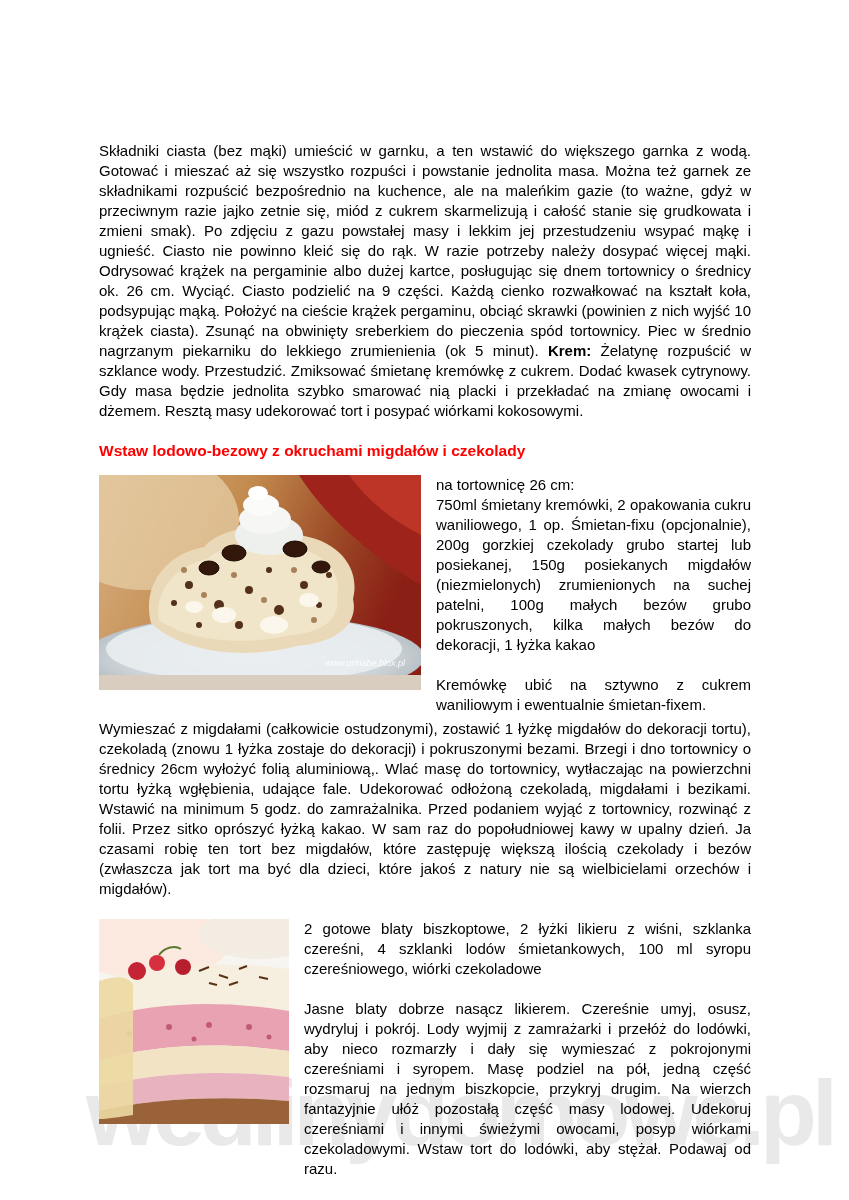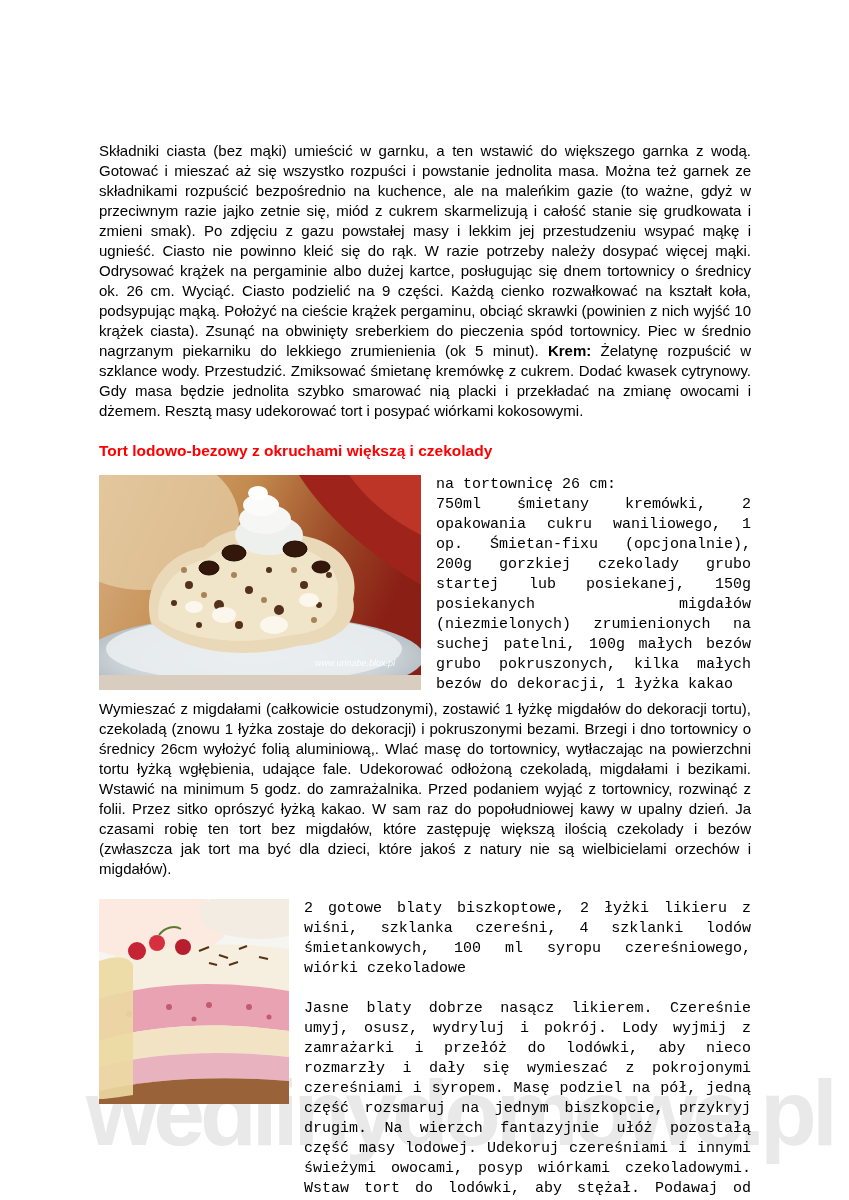--- a/index.html
+++ b/index.html
@@ -17,40 +17,40 @@
   .intro{margin-bottom:20px;}
   h2.red-heading{
     font-size:15.5px;line-height:20px;font-weight:bold;margin:0 0 14px 0;
   }
   .media-row{display:flex;gap:15px;align-items:flex-start;}
   .photo{flex:none;position:relative;overflow:hidden;}
   .photo-1{width:322px;height:215px;}
   .photo-2{width:190px;height:205px;}
   .photo svg{display:block;}
   .photo-credit{
-    position:absolute;right:26px;bottom:22px;font-size:9px;font-style:italic;
+    position:absolute;right:16px;bottom:22px;font-size:9px;font-style:italic;
     color:rgba(255,255,255,0.9);
   }
-  .side-col{flex:1;min-width:0;font-family:Liberation Mono, monospace;}
+  .side-col{flex:1;min-width:0;}
   .side-col .step{margin-top:20px;}
   .follow-par{margin-top:4px;margin-bottom:20px;}
   .section2{margin-top:0;}
 </style>
 </head>
 <body>
 
 <div class="page">
 
   <div class="site-watermark">wedlinydomowe.pl</div>
 
   <div class="content">
 
     <p class="intro"><span>Składniki ciasta (bez mąki) umieścić w garnku, a ten wstawić do większego garnka z wodą. Gotować i mieszać aż się wszystko rozpuści i powstanie jednolita masa. Można też garnek ze składnikami rozpuścić bezpośrednio na kuchence, ale na maleńkim gazie (to ważne, gdyż w przeciwnym razie jajko zetnie się, miód z cukrem skarmelizują i całość stanie się grudkowata i zmieni smak). Po zdjęciu z gazu powstałej masy i lekkim jej przestudzeniu wsypać mąkę i ugnieść. Ciasto nie powinno kleić się do rąk. W razie potrzeby należy dosypać więcej mąki. Odrysować krążek na pergaminie albo dużej kartce, posługując się dnem tortownicy o średnicy ok. 26 cm. Wyciąć. Ciasto podzielić na 9 części. Każdą cienko rozwałkować na kształt koła, podsypując mąką. Położyć na cieście krążek pergaminu, obciąć skrawki (powinien z nich wyjść 10 krążek ciasta). Zsunąć na obwinięty sreberkiem do pieczenia spód tortownicy. Piec w średnio nagrzanym piekarniku do lekkiego zrumienienia (ok 5 minut). </span><b>Krem:</b><span> Żelatynę rozpuścić w szklance wody. Przestudzić. Zmiksować śmietanę kremówkę z cukrem. Dodać kwasek cytrynowy. Gdy masa będzie jednolita szybko smarować nią placki i przekładać na zmianę owocami i dżemem. Resztą masy udekorować tort i posypać wiórkami kokosowymi.</span></p>
 
-    <h2 class="red-heading" style="color:#ff0000">Tort lodowo-bezowy z okruchami większą i czekolady</h2>
+    <h2 class="red-heading" style="color:#ff0000">Wstaw lodowo-bezowy z okruchami migdałów i czekolady</h2>
 
     <div class="media-row">
       <div class="photo photo-1">
         <svg viewBox="0 0 322 215" width="322" height="215" preserveAspectRatio="none">
           <defs>
             <linearGradient id="p1bg" x1="0" y1="0" x2="1" y2="0.3">
               <stop offset="0" stop-color="#d9b183"></stop>
               <stop offset="0.45" stop-color="#c28a4e"></stop>
               <stop offset="0.75" stop-color="#9c4a26"></stop>
               <stop offset="1" stop-color="#8a1f16"></stop>
@@ -107,20 +107,21 @@
             <ellipse cx="196" cy="74" rx="12" ry="8"></ellipse>
             <ellipse cx="110" cy="93" rx="10" ry="7"></ellipse>
             <ellipse cx="222" cy="92" rx="9" ry="6"></ellipse>
           </g>
         </svg>
         <span class="photo-credit">www.urinabe.blox.pl</span>
       </div>
       <div class="side-col">
         <p style="text-align:left">na tortownicę 26 cm:</p>
         <p>750ml śmietany kremówki, 2 opakowania cukru waniliowego, 1 op. Śmietan-fixu (opcjonalnie), 200g gorzkiej czekolady grubo startej lub posiekanej, 150g posiekanych migdałów (niezmielonych) zrumienionych na suchej patelni, 100g małych bezów grubo pokruszonych, kilka małych bezów do dekoracji, 1 łyżka kakao</p>
+        <p class="step">Kremówkę ubić na sztywno z cukrem waniliowym i ewentualnie śmietan-fixem.</p>
       </div>
     </div>
 
     <p class="follow-par">Wymieszać z migdałami (całkowicie ostudzonymi), zostawić 1 łyżkę migdałów do dekoracji tortu), czekoladą (znowu 1 łyżka zostaje do dekoracji) i pokruszonymi bezami. Brzegi i dno tortownicy o średnicy 26cm wyłożyć folią aluminiową,. Wlać masę do tortownicy, wytłaczając na powierzchni tortu łyżką wgłębienia, udające fale. Udekorować odłożoną czekoladą, migdałami i bezikami. Wstawić na minimum 5 godz. do zamrażalnika. Przed podaniem wyjąć z tortownicy, rozwinąć z folii. Przez sitko oprószyć łyżką kakao. W sam raz do popołudniowej kawy w upalny dzień. Ja czasami robię ten tort bez migdałów, które zastępuję większą ilością czekolady i bezów (zwłaszcza jak tort ma być dla dzieci, które jakoś z natury nie są wielbicielami orzechów i migdałów).</p>
 
 
     <div class="media-row section2">
       <div class="photo photo-2">
         <svg viewBox="0 0 190 205" width="190" height="205" preserveAspectRatio="none">
           <rect width="190" height="205" fill="#f7f5f1"></rect>

